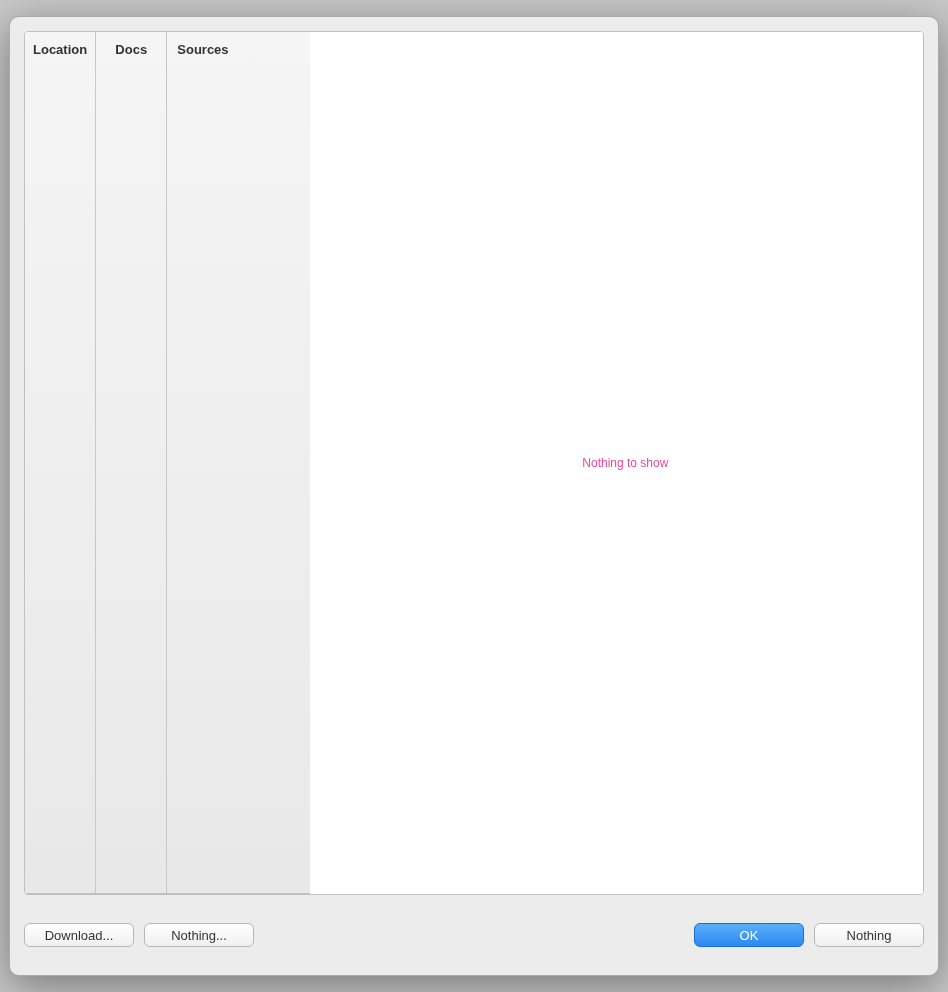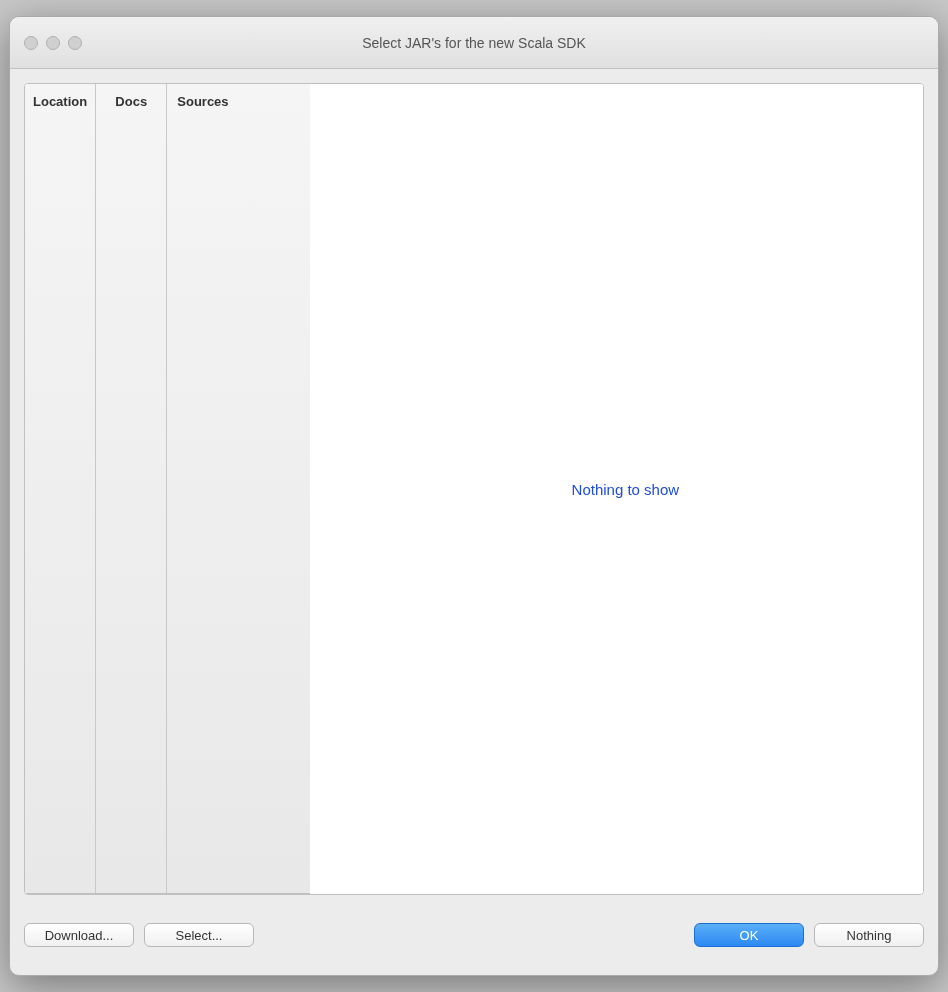--- a/index.html
+++ b/index.html
@@ -119,22 +119,22 @@
 
     .table-body {
       flex: 1;
       display: flex;
       align-items: center;
       justify-content: center;
       background: white;
     }
 
     .empty-message {
-      font-size: 15px;
-      color: #1d4ed8;
+      font-size: 12px;
+      color: #ec4899;
     }
 
     .footer {
       height: 80px;
       display: flex;
       align-items: center;
       padding: 0 14px;
       flex-shrink: 0;
     }
 
@@ -172,49 +172,41 @@
       background: linear-gradient(to bottom, #5ab0f8, #2d88f3);
       border: 1px solid #1a6fd4;
       color: white;
     }
   </style>
 </head>
 <body>
 
 <div class="window">
 
-  <div class="titlebar">
-    <div class="window-controls">
-      <span class="traffic-light traffic-close"></span>
-      <span class="traffic-light traffic-minimize"></span>
-      <span class="traffic-light traffic-maximize"></span>
-    </div>
-    <span class="window-title">Select JAR's for the new Scala SDK</span>
-  </div>
 
   <div class="main-content">
     <div class="table-container">
 
       <div class="table-header">
         <div class="table-header-cell">Location</div>
         <div class="table-header-cell">Docs</div>
         <div class="table-header-cell">Sources</div>
       </div>
 
       <div class="table-body">
         <span class="empty-message">Nothing to show</span>
       </div>
 
     </div>
   </div>
 
   <div class="footer">
     <div class="footer-left">
       <button class="btn btn-default">Download...</button>
-      <button class="btn btn-default">Select...</button>
+      <button class="btn btn-default">Nothing...</button>
     </div>
     <div class="footer-right">
       <button class="btn btn-primary">OK</button>
       <button class="btn btn-default">Nothing</button>
     </div>
   </div>
 
 </div>
 
 </body></html>

